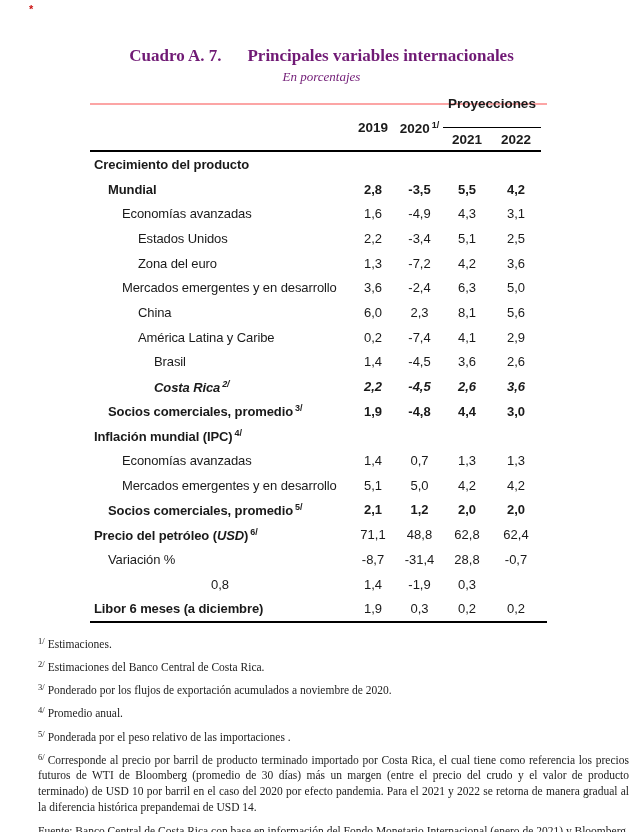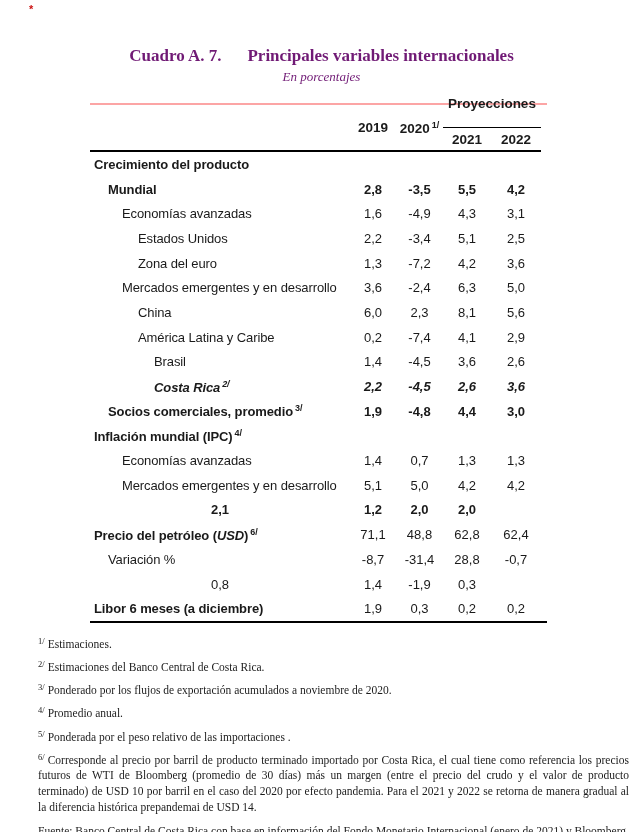--- a/index.html
+++ b/index.html
@@ -160,20 +160,21 @@
         <div class="t-val normal">1,3</div>
       </div>
       <div class="t-row grid-cols">
         <div class="t-label ind2 normal"><span>Mercados emergentes y en desarrollo</span></div>
         <div class="t-val normal">5,1</div>
         <div class="t-val normal">5,0</div>
         <div class="t-val normal">4,2</div>
         <div class="t-val normal">4,2</div>
       </div>
       <div class="t-row grid-cols">
+        <div class="t-label ind1 bold"><span>Socios comerciales, promedio</span><span class="sup">5/</span></div>
         <div class="t-val bold">2,1</div>
         <div class="t-val bold">1,2</div>
         <div class="t-val bold">2,0</div>
         <div class="t-val bold">2,0</div>
       </div>
       <div class="t-row grid-cols">
         <div class="t-label ind0 bold"><span>Precio del petróleo (</span><span class="em-part">USD</span><span>)</span><span class="sup">6/</span></div>
         <div class="t-val normal">71,1</div>
         <div class="t-val normal">48,8</div>
         <div class="t-val normal">62,8</div>

